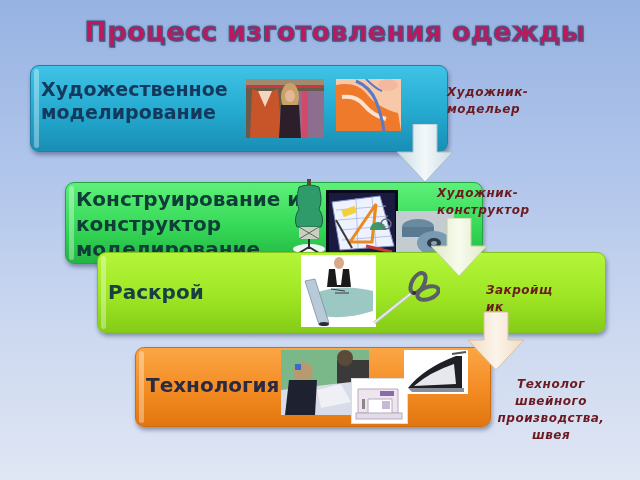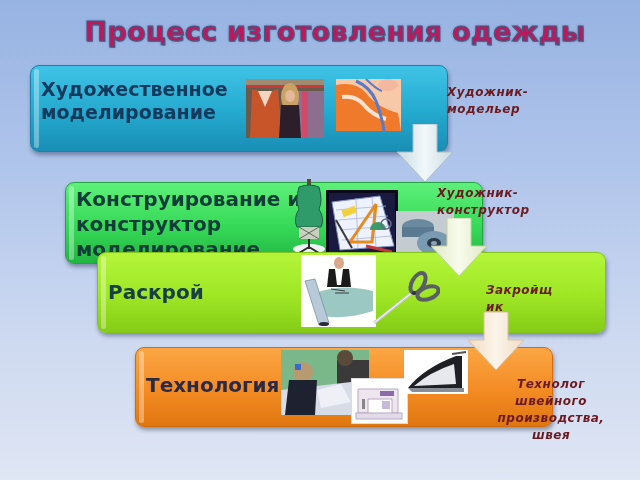--- a/index.html
+++ b/index.html
@@ -41,21 +41,21 @@
       margin-top: 24px;
     }
     .b2 .label { top: 4px; color: #0f3d38; font-size: 20px; line-height: 25px; }
     .b3 {
       left: 97px; top: 252px; width: 509px; height: 81px;
       background: linear-gradient(180deg, #b4f53a 0%, #9ee624 55%, #84cc17 100%);
       border: 1px solid #82c41c;
     }
     .b3 .label { top: 28px; color: #164043; font-size: 20px; }
     .b4 {
-      left: 135px; top: 347px; width: 418px; height: 80px;
+      left: 135px; top: 347px; width: 356px; height: 80px;
       background: linear-gradient(180deg, #fba645 0%, #f38b23 55%, #e0760f 100%);
       border: 1px solid #d06d12;
     }
     .b4 .label { top: 26px; color: #2a2a40; font-size: 20px; }
     .photo { position: absolute; overflow: hidden; }
     .role {
       position: absolute; font-family: "DejaVu Sans", sans-serif; font-style: italic; font-weight: bold;
       font-size: 12px; line-height: 17px; color: #6b1a20; letter-spacing: 0.5px;
     }
     .arrow { position: absolute; width: 58px; height: 60px; }

